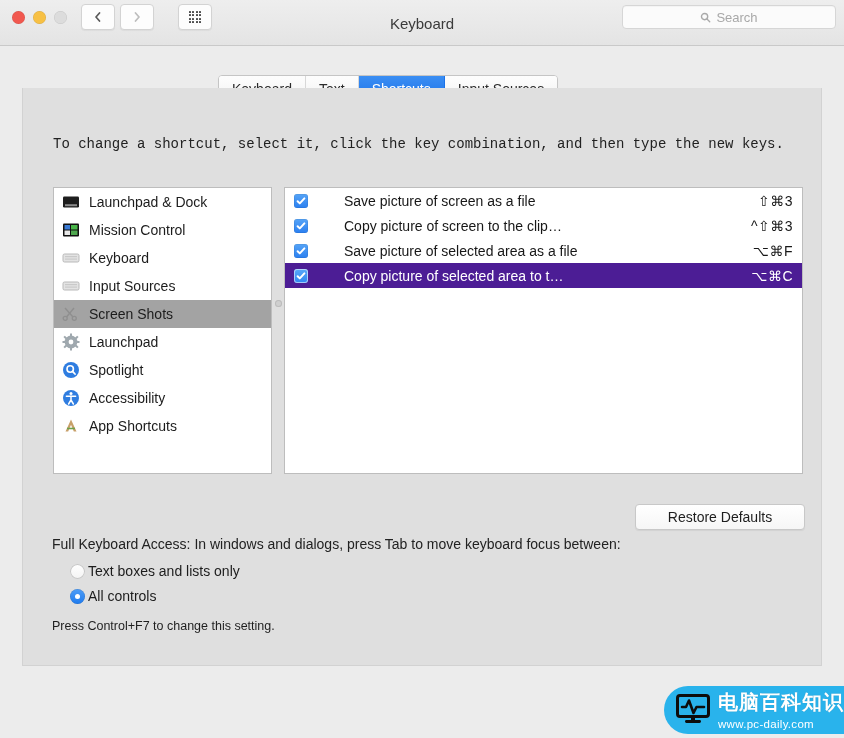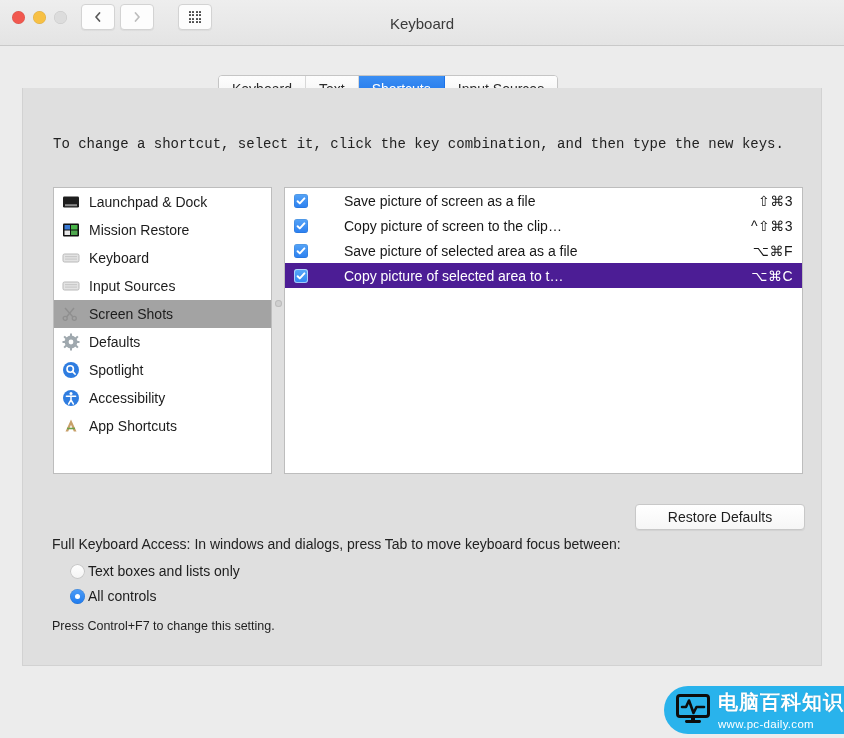--- a/index.html
+++ b/index.html
@@ -299,20 +299,27 @@
         <i></i>
         <i></i>
         <i></i>
         <i></i>
         <i></i>
     </span>
   </div>
 
   <div class="win-title">Keyboard</div>
 
+  <div class="searchbox">
+    <svg class="mag" viewBox="0 0 12 12">
+      <circle cx="5" cy="5" r="3.4"></circle>
+        <line x1="7.6" y1="7.6" x2="10.6" y2="10.6"></line>
+    </svg>
+    <span class="search-ph">Search</span>
+  </div>
 </div>
 
 <div class="tabbar">
   <div class="tab">Keyboard</div>
   <div class="tab">Text</div>
   <div class="tab active">Shortcuts</div>
   <div class="tab">Input Sources</div>
 </div>
 
 <div class="panel">
@@ -334,21 +341,21 @@
     <div class="side-row">
       <span class="side-icon">
         <svg width="18" height="18" viewBox="0 0 18 18">
           <rect x="1" y="2.5" width="16" height="13" rx="1" fill="#111"></rect>
           <rect x="2.5" y="4" width="5.5" height="4.5" fill="#3a7bd5"></rect>
           <rect x="9" y="4" width="6.5" height="4.5" fill="#49b649"></rect>
           <rect x="2.5" y="9.5" width="5.5" height="4.5" fill="#e8e8e8"></rect>
           <rect x="9" y="9.5" width="6.5" height="4.5" fill="#4fa84f"></rect>
         </svg>
       </span>
-      <span>Mission Restore</span>
+      <span>Mission Control</span>
     </div>
 
     <div class="side-row">
       <span class="side-icon">
         <svg width="18" height="18" viewBox="0 0 18 18">
           <rect x="1" y="5" width="16" height="8" rx="1.5" fill="#e3e3e3" stroke="#b9b9b9" stroke-width="1"></rect>
           <rect x="3" y="7" width="12" height="1.2" fill="#c9c9c9"></rect>
           <rect x="3" y="9.5" width="12" height="1.2" fill="#c9c9c9"></rect>
         </svg>
       </span>
@@ -388,21 +395,21 @@
             <rect x="0.5" y="8" width="3" height="2"></rect>
               <rect x="14.5" y="8" width="3" height="2"></rect>
             <rect x="2.2" y="2.9" width="2" height="3" transform="rotate(-45 3.2 4.4)"></rect>
             <rect x="13.8" y="12.1" width="2" height="3" transform="rotate(-45 14.8 13.6)"></rect>
             <rect x="13.8" y="2.9" width="2" height="3" transform="rotate(45 14.8 4.4)"></rect>
             <rect x="2.2" y="12.1" width="2" height="3" transform="rotate(45 3.2 13.6)"></rect>
           </g>
           <circle cx="9" cy="9" r="2.4" fill="#ffffff"></circle>
         </svg>
       </span>
-      <span>Defaults</span>
+      <span>Launchpad</span>
     </div>
 
     <div class="side-row">
       <span class="side-icon">
         <svg width="18" height="18" viewBox="0 0 18 18">
           <circle cx="9" cy="9" r="8" fill="#2f7de0"></circle>
           <circle cx="8.2" cy="8" r="3.2" fill="none" stroke="#ffffff" stroke-width="1.6"></circle>
           <line x1="10.5" y1="10.4" x2="13" y2="13" stroke="#ffffff" stroke-width="1.8" stroke-linecap="round"></line>
         </svg>
       </span>

